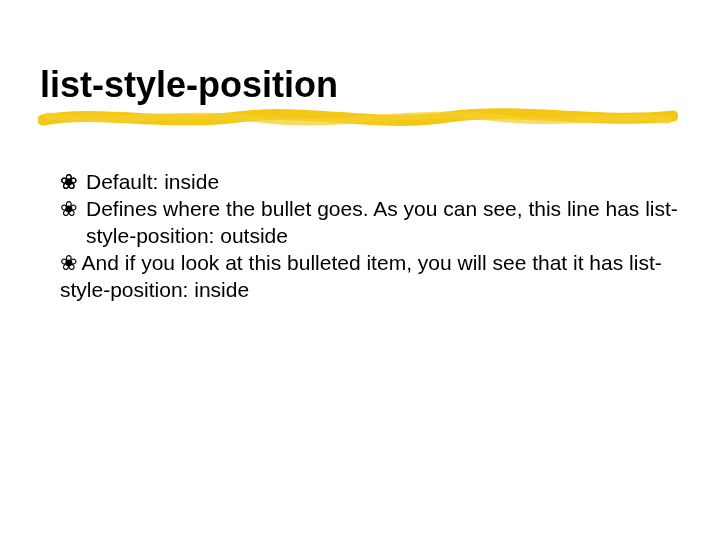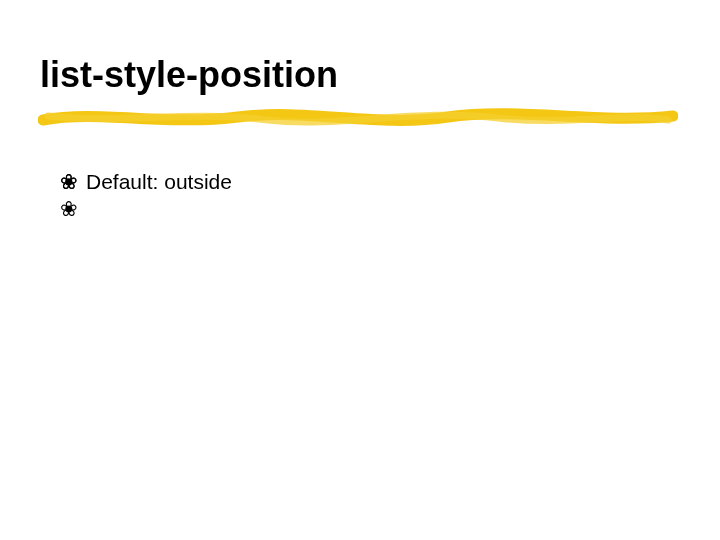--- a/index.html
+++ b/index.html
@@ -13,21 +13,21 @@
     overflow: hidden;
   }
   .slide {
     position: relative;
     width: 720px;
     height: 540px;
     box-sizing: border-box;
   }
   .title {
     position: absolute;
-    top: 54px;
+    top: 64px;
     left: 40px;
     font-size: 36px;
     font-weight: bold;
     letter-spacing: 0px;
     text-align: right;
   }
   .underline {
     position: absolute;
     top: 102px;
     left: 38px;
@@ -75,20 +75,24 @@
     <path d="M5 18 C 60 8, 130 24, 200 15 C 270 6, 340 26, 410 15 C 480 5, 560 22, 635 14" stroke="#f2c200" stroke-width="11" stroke-linecap="round" fill="none" opacity="0.92"></path>
     <path d="M10 14 C 80 22, 150 8, 230 18 C 300 26, 380 6, 460 16 C 530 24, 590 10, 630 18" stroke="#f5cf2e" stroke-width="7" stroke-linecap="round" fill="none" opacity="0.75"></path>
   </svg>
 
   <div class="body">
     <div class="item">
       <span class="bullet">❀</span>
     </div>
     <div class="item">
       <span class="bullet">❀</span>
-      <span>Default: outside</span>
+      <span>Default: inside</span>
     </div>
     <div class="item">
       <span class="bullet">❀</span>
+      <span>Defines where the bullet goes. As you can see, this line has list-style-position: outside</span>
+    </div>
+    <div class="item inside">
+      <span class="bullet">❀</span><span>And if you look at this bulleted item, you will see that it has list-style-position: inside</span>
     </div>
   </div>
 
 </div>
 
 </body></html>

